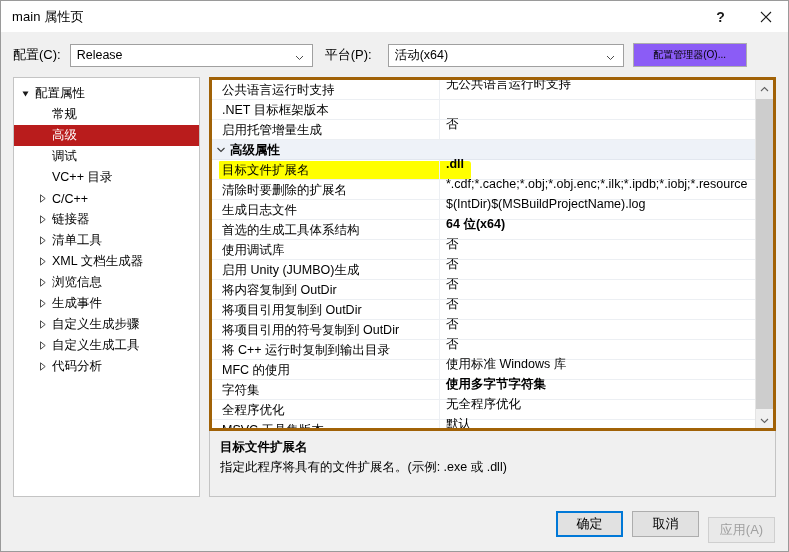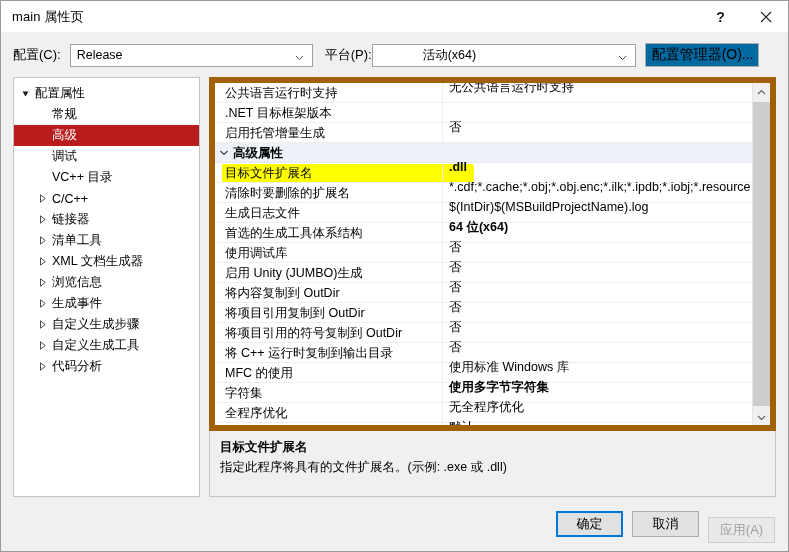--- a/index.html
+++ b/index.html
@@ -98,28 +98,28 @@
     overflow: hidden;
   }
   .combo .chev {
     margin-left: auto;
     margin-right: 8px;
     width: 9px;
     height: 9px;
     flex: 0 0 auto;
   }
   .combo-config { width: 243px; margin-left: 9px; }
-  .combo-platform { width: 264px; margin-left: 0; padding-left: 44px; }
+  .combo-platform { width: 236px; margin-left: 16px; }
   .lbl-platform { margin-left: 12px; }
   .btn {
     height: 25px;
     border: 1px solid #adadad;
-    background: #0369a1;
+    background: #8b5cf6;
     font-family: "Liberation Sans", "DejaVu Sans", sans-serif;
-    font-size: 14px;
+    font-size: 10px;
     color: #000;
     cursor: default;
     box-sizing: border-box;
     padding: 0 6px;
     white-space: nowrap;
   }
   .btn-cfgmgr {
     margin-left: 9px;
     width: 114px;
     height: 24px;
@@ -166,21 +166,21 @@
 
   .grid-wrap {
     flex: 1 1 auto;
     margin-left: 9px;
     display: flex;
     flex-direction: column;
     min-width: 0;
   }
   .grid-panel {
     flex: 1 1 auto;
-    border: 6px solid #a16207;
+    border: 3px solid #a16207;
     background: #ffffff;
     box-sizing: border-box;
     display: flex;
     position: relative;
     min-height: 0;
     overflow: hidden;
   }
   .grid-rows {
     flex: 1 1 auto;
     min-width: 0;

